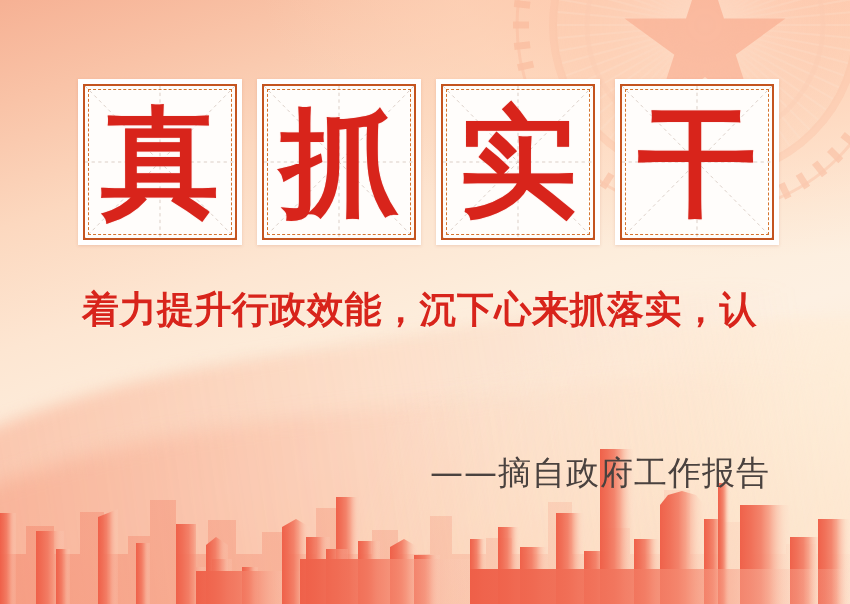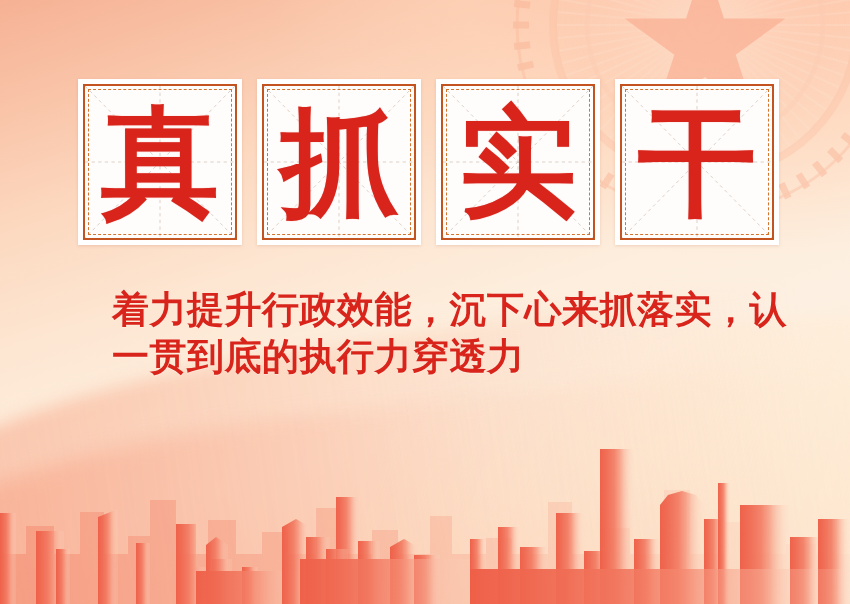--- a/index.html
+++ b/index.html
@@ -99,21 +99,21 @@
   #body-text{
     position:absolute;left:82px;top:286px;width:690px;
     color:#d8241b;
     font-family:"DejaVu Sans","Liberation Sans",sans-serif;
     font-weight:700;
     font-size:37px;
     line-height:47px;
     letter-spacing:.5px;
     text-shadow:0 1px 0 rgba(255,255,255,.25);
   }
-  #body-text .ln{display:block;white-space:nowrap;margin-left:30px;}
+  #body-text .ln{display:block;white-space:nowrap;}
 
   
   #attribution{
     position:absolute;right:80px;top:452px;
     color:#4a423f;
     font-family:"DejaVu Sans","Liberation Sans",sans-serif;
     font-weight:400;
     font-size:33px;
     line-height:42px;
     letter-spacing:1px;
@@ -449,17 +449,17 @@
         </svg>
         <div class="cell-dash"></div>
         <div class="glyph">干</div>
       </div>
     </div>
 
   </div>
 
   <div id="body-text">
     <span class="ln">着力提升行政效能，沉下心来抓落实，认</span>
-    <span class="ln">一贯到底的执行力穿透力</span>
   </div>
 
+  <div id="attribution">——摘自政府工作报告</div>
 
 </div>
 
 </body></html>

